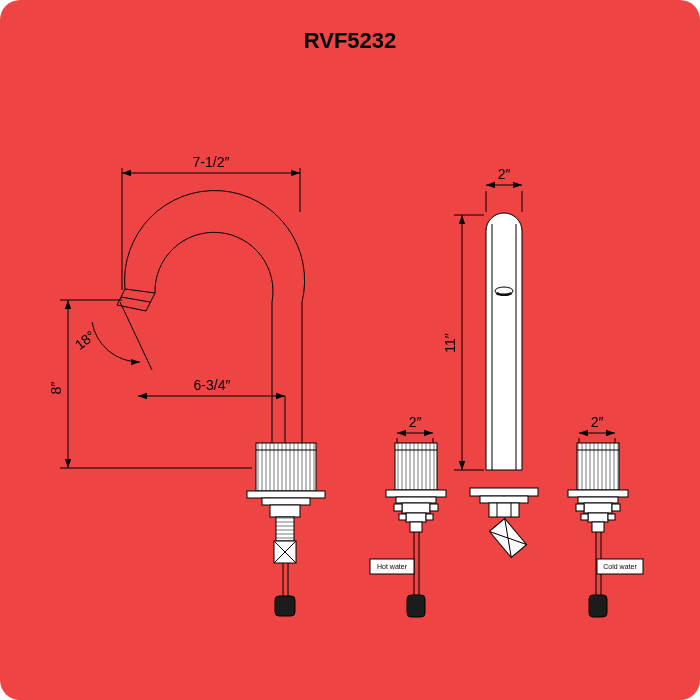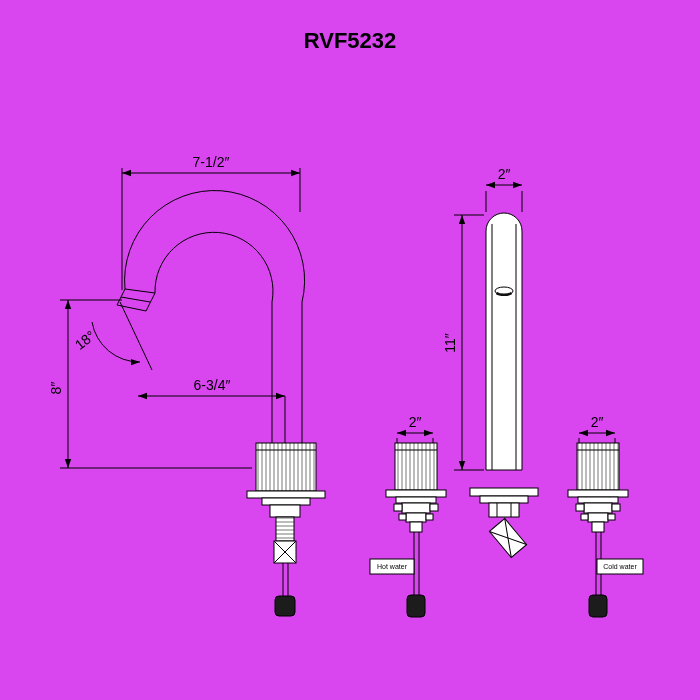--- a/index.html
+++ b/index.html
@@ -1,21 +1,22 @@
 <!DOCTYPE html>
 <html><head>
 <meta charset="utf-8">
 <style>
   html, body { margin: 0; padding: 0; background: #fff; }
   .page {
     width: 700px; height: 700px;
-    background: #d946ef;
+    background: #ef4444;
     font-family: "Liberation Sans", sans-serif;
     position: relative;
     overflow: hidden;
+    border-radius: 20px;
   }
   svg { display: block; }
   text { fill: #000; }
   .title-text { font-size: 22px; font-weight: bold; }
   .dim-text { font-size: 14px; }
   .small-text { font-size: 7px; }
   .ln { stroke: #000; stroke-width: 1; fill: none; }
   .shape { stroke: #000; stroke-width: 1; fill: #ffffff; }
   .dark { fill: #1c1c1c; stroke: #000; stroke-width: 1; }
 </style>

